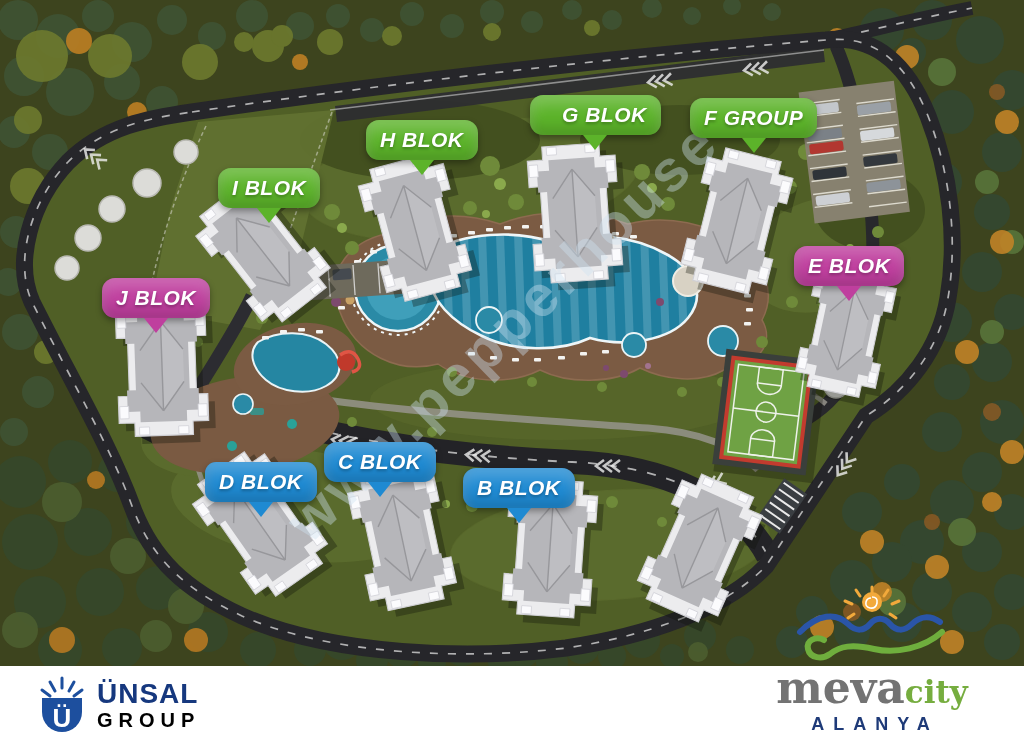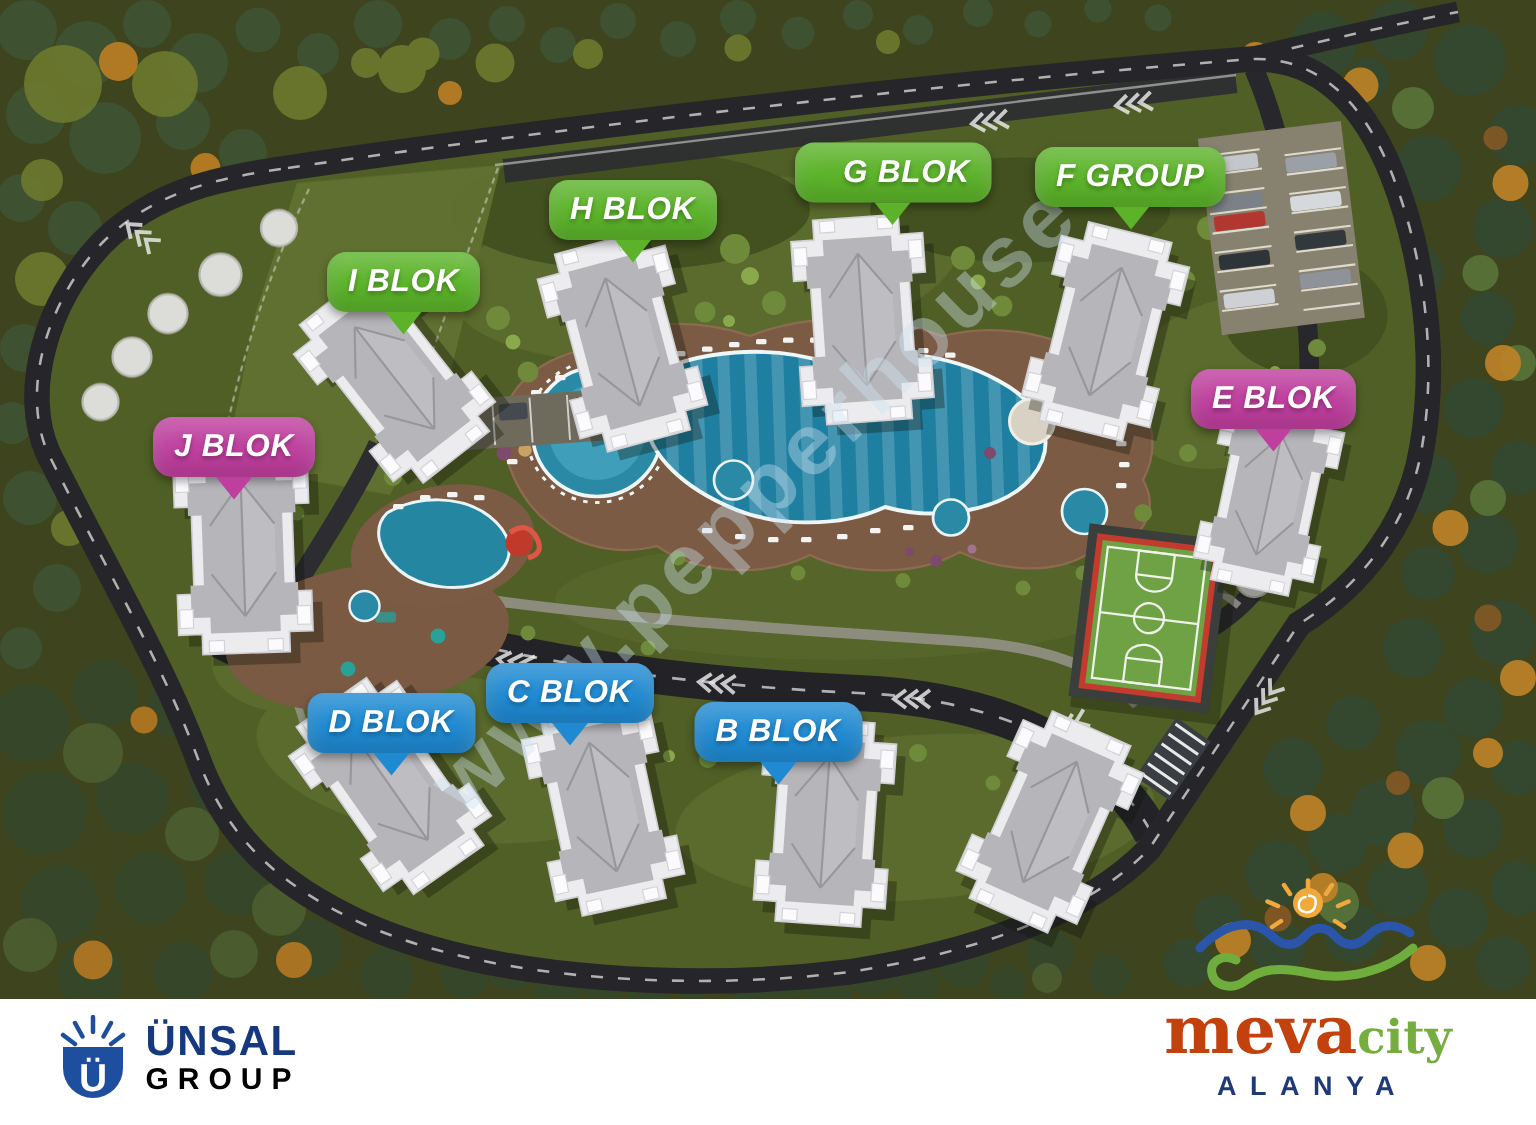--- a/index.html
+++ b/index.html
@@ -11,21 +11,21 @@
           padding:9px 14px 10px;border-radius:13px;white-space:nowrap;z-index:5;
           box-shadow:0 3px 6px rgba(0,0,0,.35), inset 0 10px 14px rgba(255,255,255,.22), inset 0 -8px 12px rgba(0,0,0,.14);
           text-shadow:0 2px 3px rgba(0,0,0,.28);}
   .bubble::after{content:"";position:absolute;left:50%;top:99%;margin-left:-12px;
           border:12px solid transparent;border-top:15px solid var(--c,#5cb32a);border-bottom-width:0;}
   .footer{position:absolute;left:0;top:666px;width:1024px;height:84px;background:#fff;z-index:6;}
   .unsal{position:absolute;left:36px;top:8px;display:flex;align-items:center;gap:9px;}
   .unsal-name{font-weight:700;font-size:28px;color:#16387e;letter-spacing:1px;line-height:1;}
   .unsal-group{font-weight:700;font-size:20px;color:#000000;letter-spacing:6px;line-height:1;margin-top:2px;}
   .meva-word{position:absolute;left:752px;top:0px;width:240px;text-align:center;line-height:1;}
-  .meva-main{font-family:"DejaVu Serif",serif;font-weight:700;font-size:44px;color:#c2410c;}
+  .meva-main{font-family:"DejaVu Serif",serif;font-weight:700;font-size:44px;color:#737373;}
   .meva-accent{font-family:"DejaVu Serif",serif;font-weight:700;font-size:31px;color:#76ad3f;}
   .meva-sub{font-weight:700;font-size:18px;color:#1e3a78;letter-spacing:9px;margin-top:5px;margin-left:6px;text-align:center;}
   .meva-icon{position:absolute;left:794px;top:580px;z-index:7;pointer-events:none;}
 </style>
 </head>
 <body>
 
 <div class="stage">
 
 <svg class="scene" width="1024" height="666" viewBox="0 0 1024 666">

